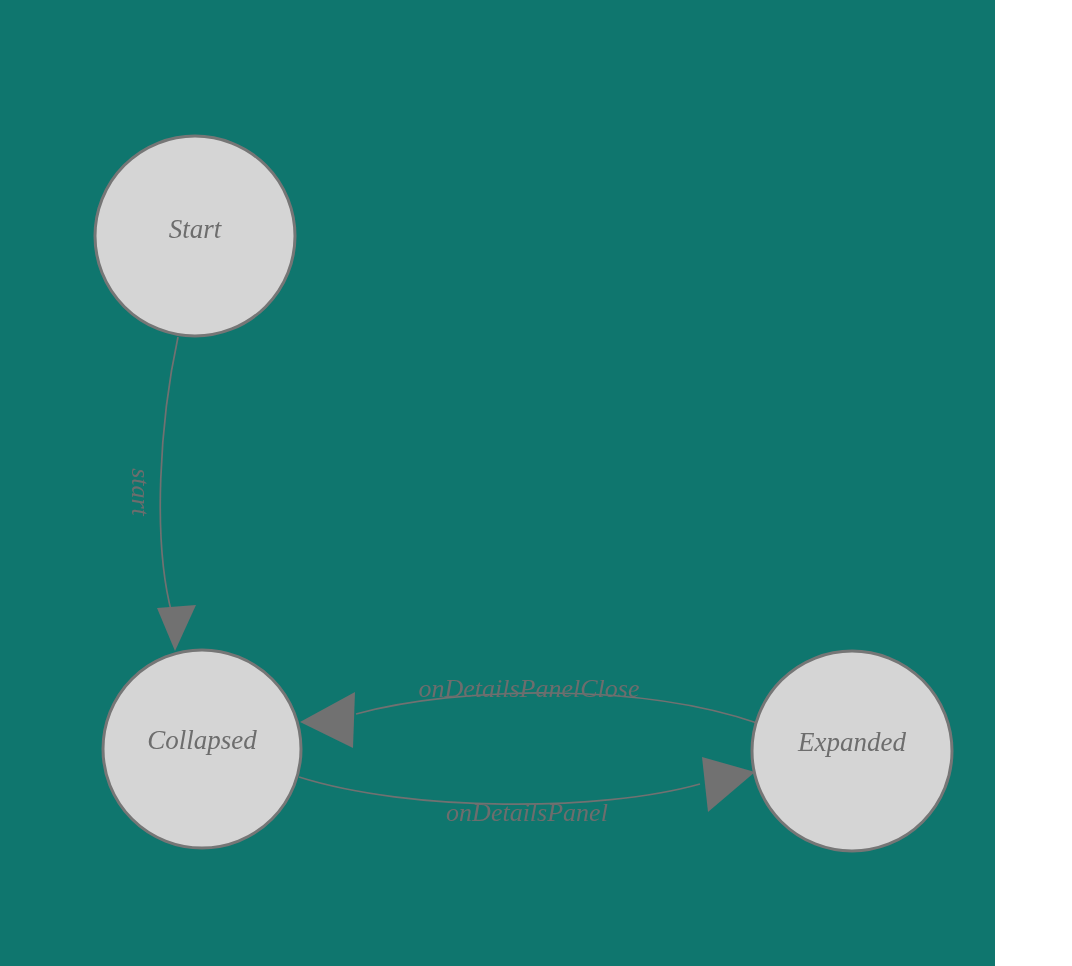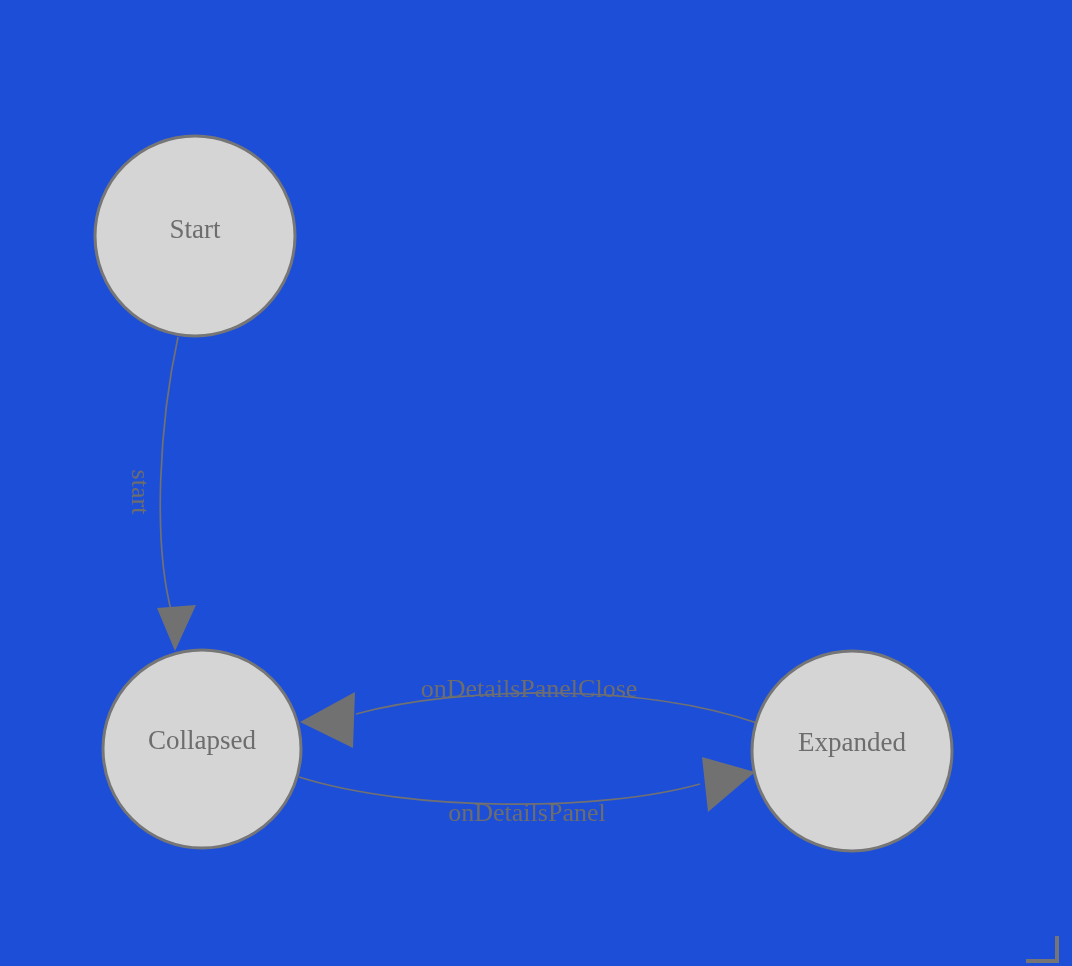--- a/index.html
+++ b/index.html
@@ -6,24 +6,25 @@
   html, body {
     margin: 0;
     padding: 0;
     background: #ffffff;
   }
   body {
     font-family: "Liberation Serif", "DejaVu Serif", serif;
   }
   #canvas {
     position: relative;
-    width: 1072px;
+    width: 995px;
     height: 966px;
-    background: #1d4ed8;
+    background: #0f766e;
     overflow: hidden;
+    font-style: italic;
   }
   #diagram-svg {
     position: absolute;
     top: 0;
     left: 0;
     width: 1072px;
     height: 966px;
   }
   .node-circle {
     fill: #d5d5d5;

